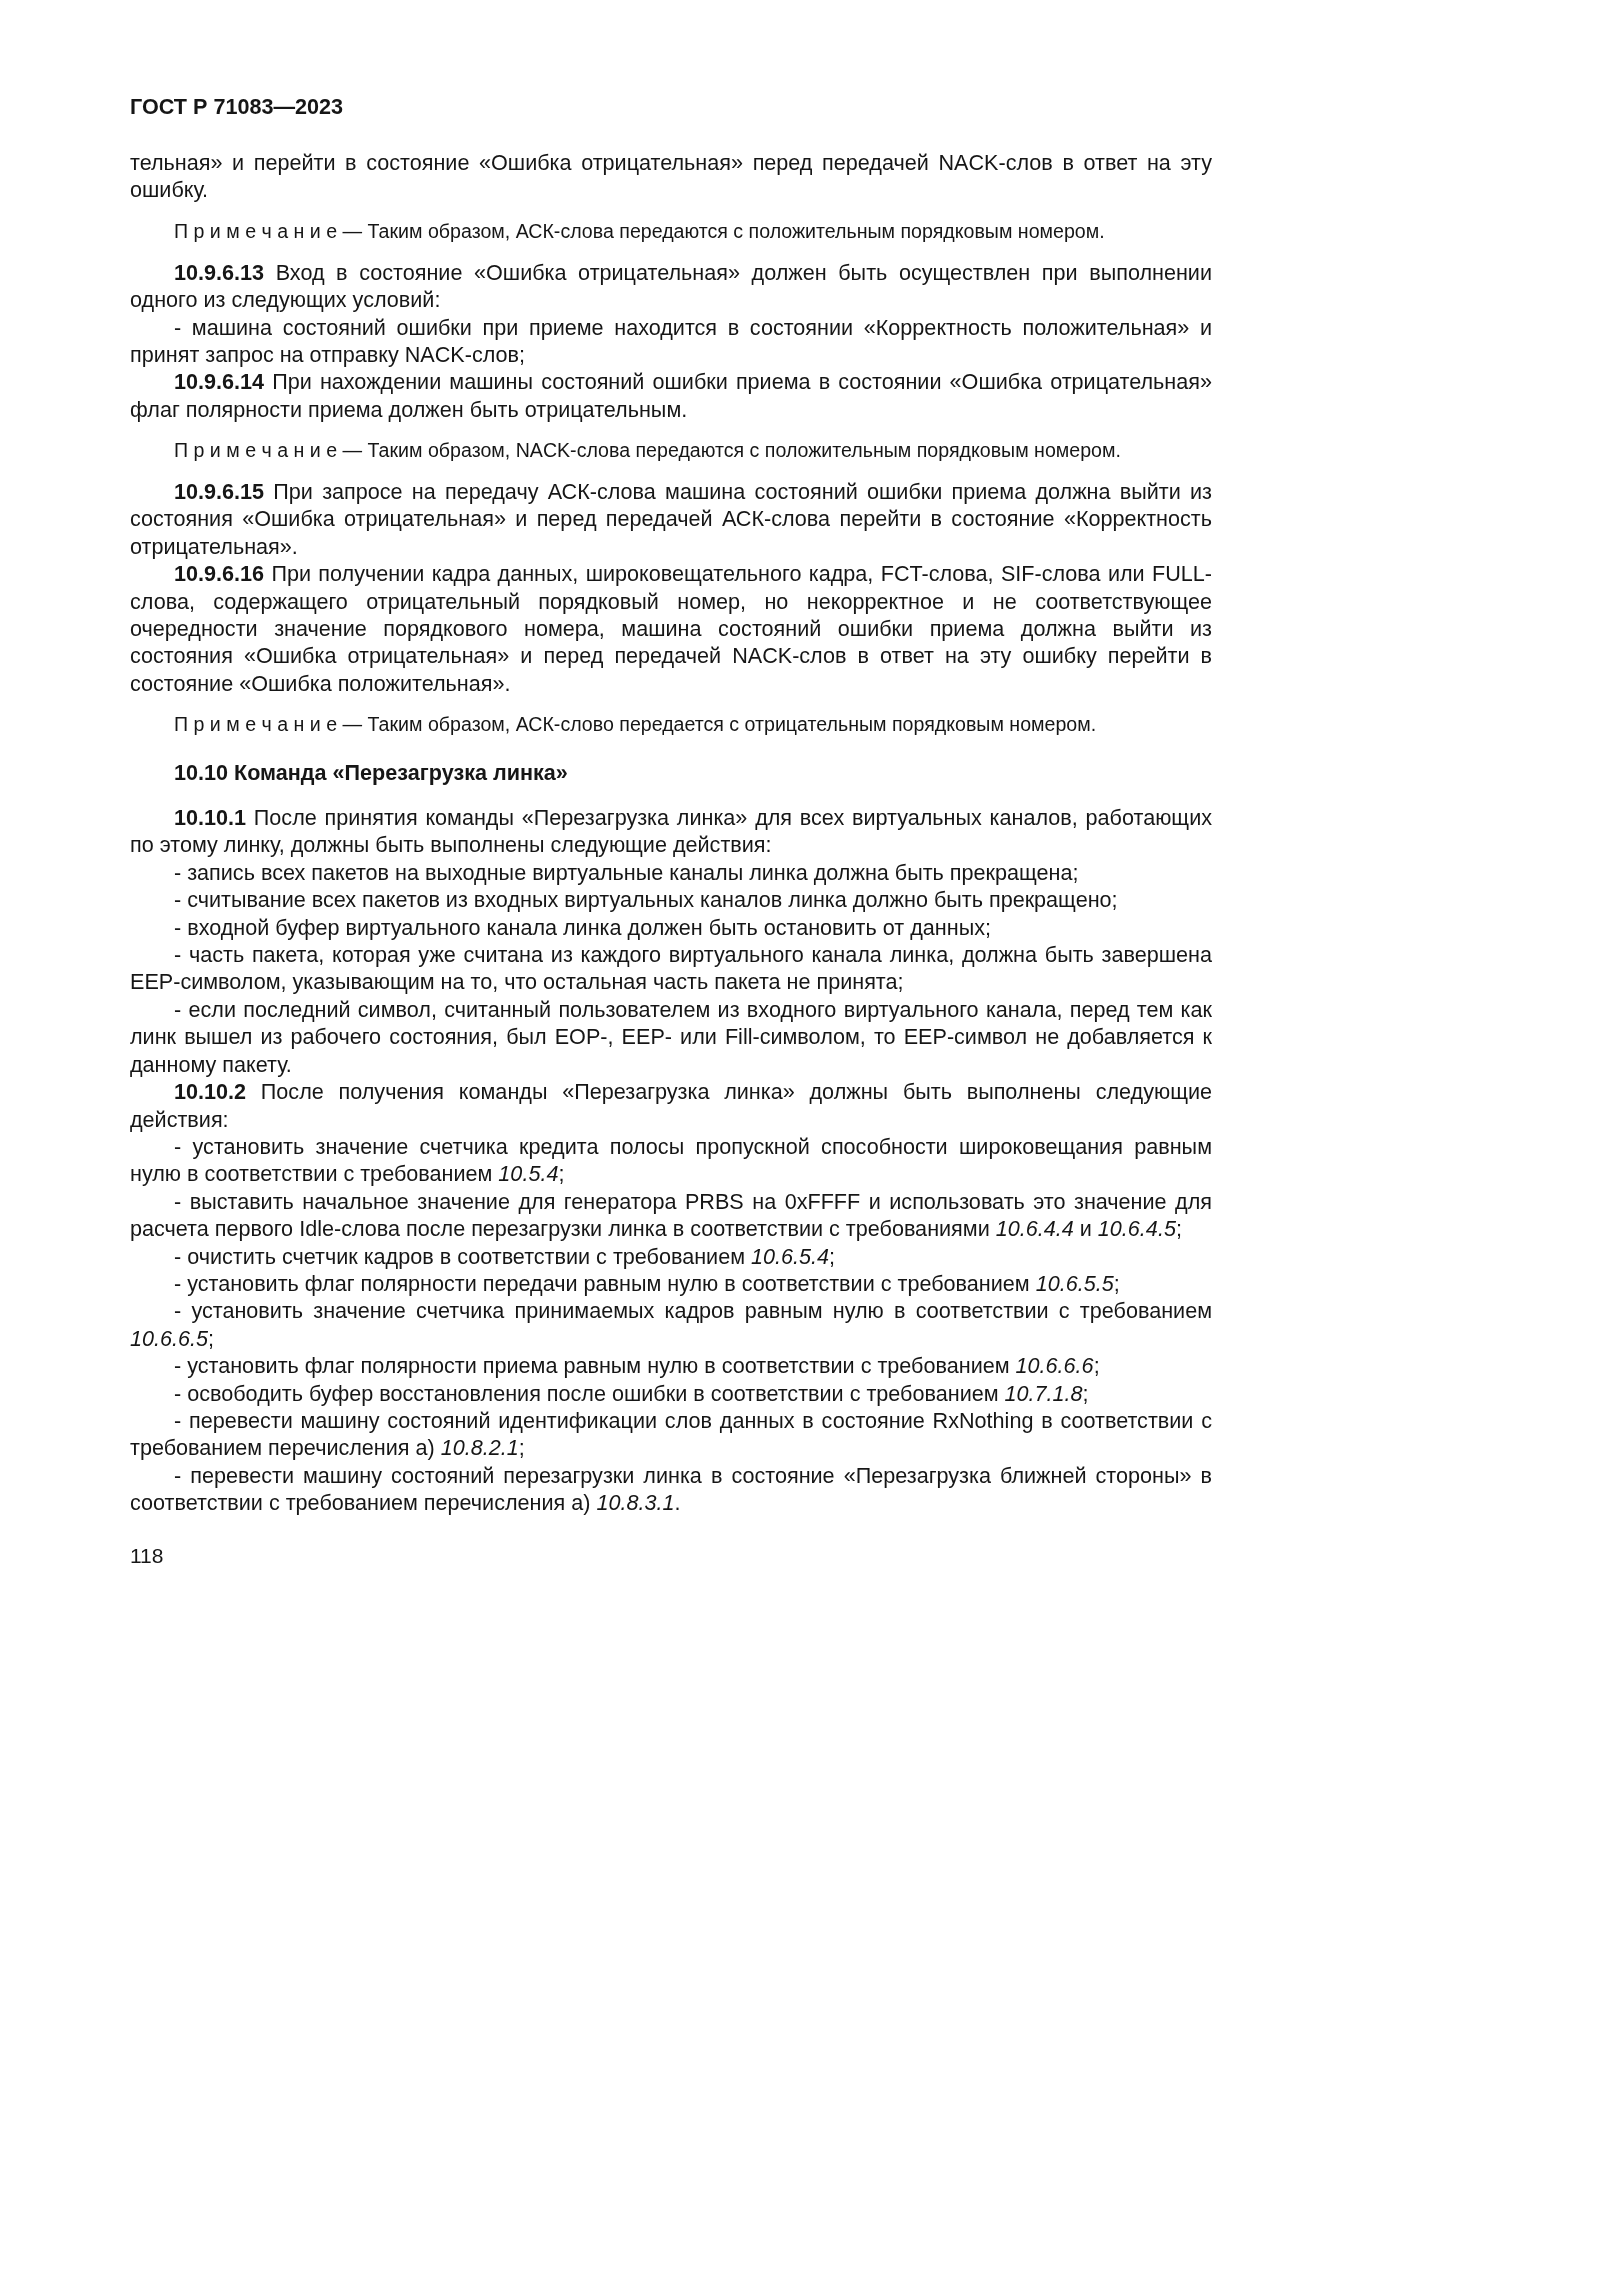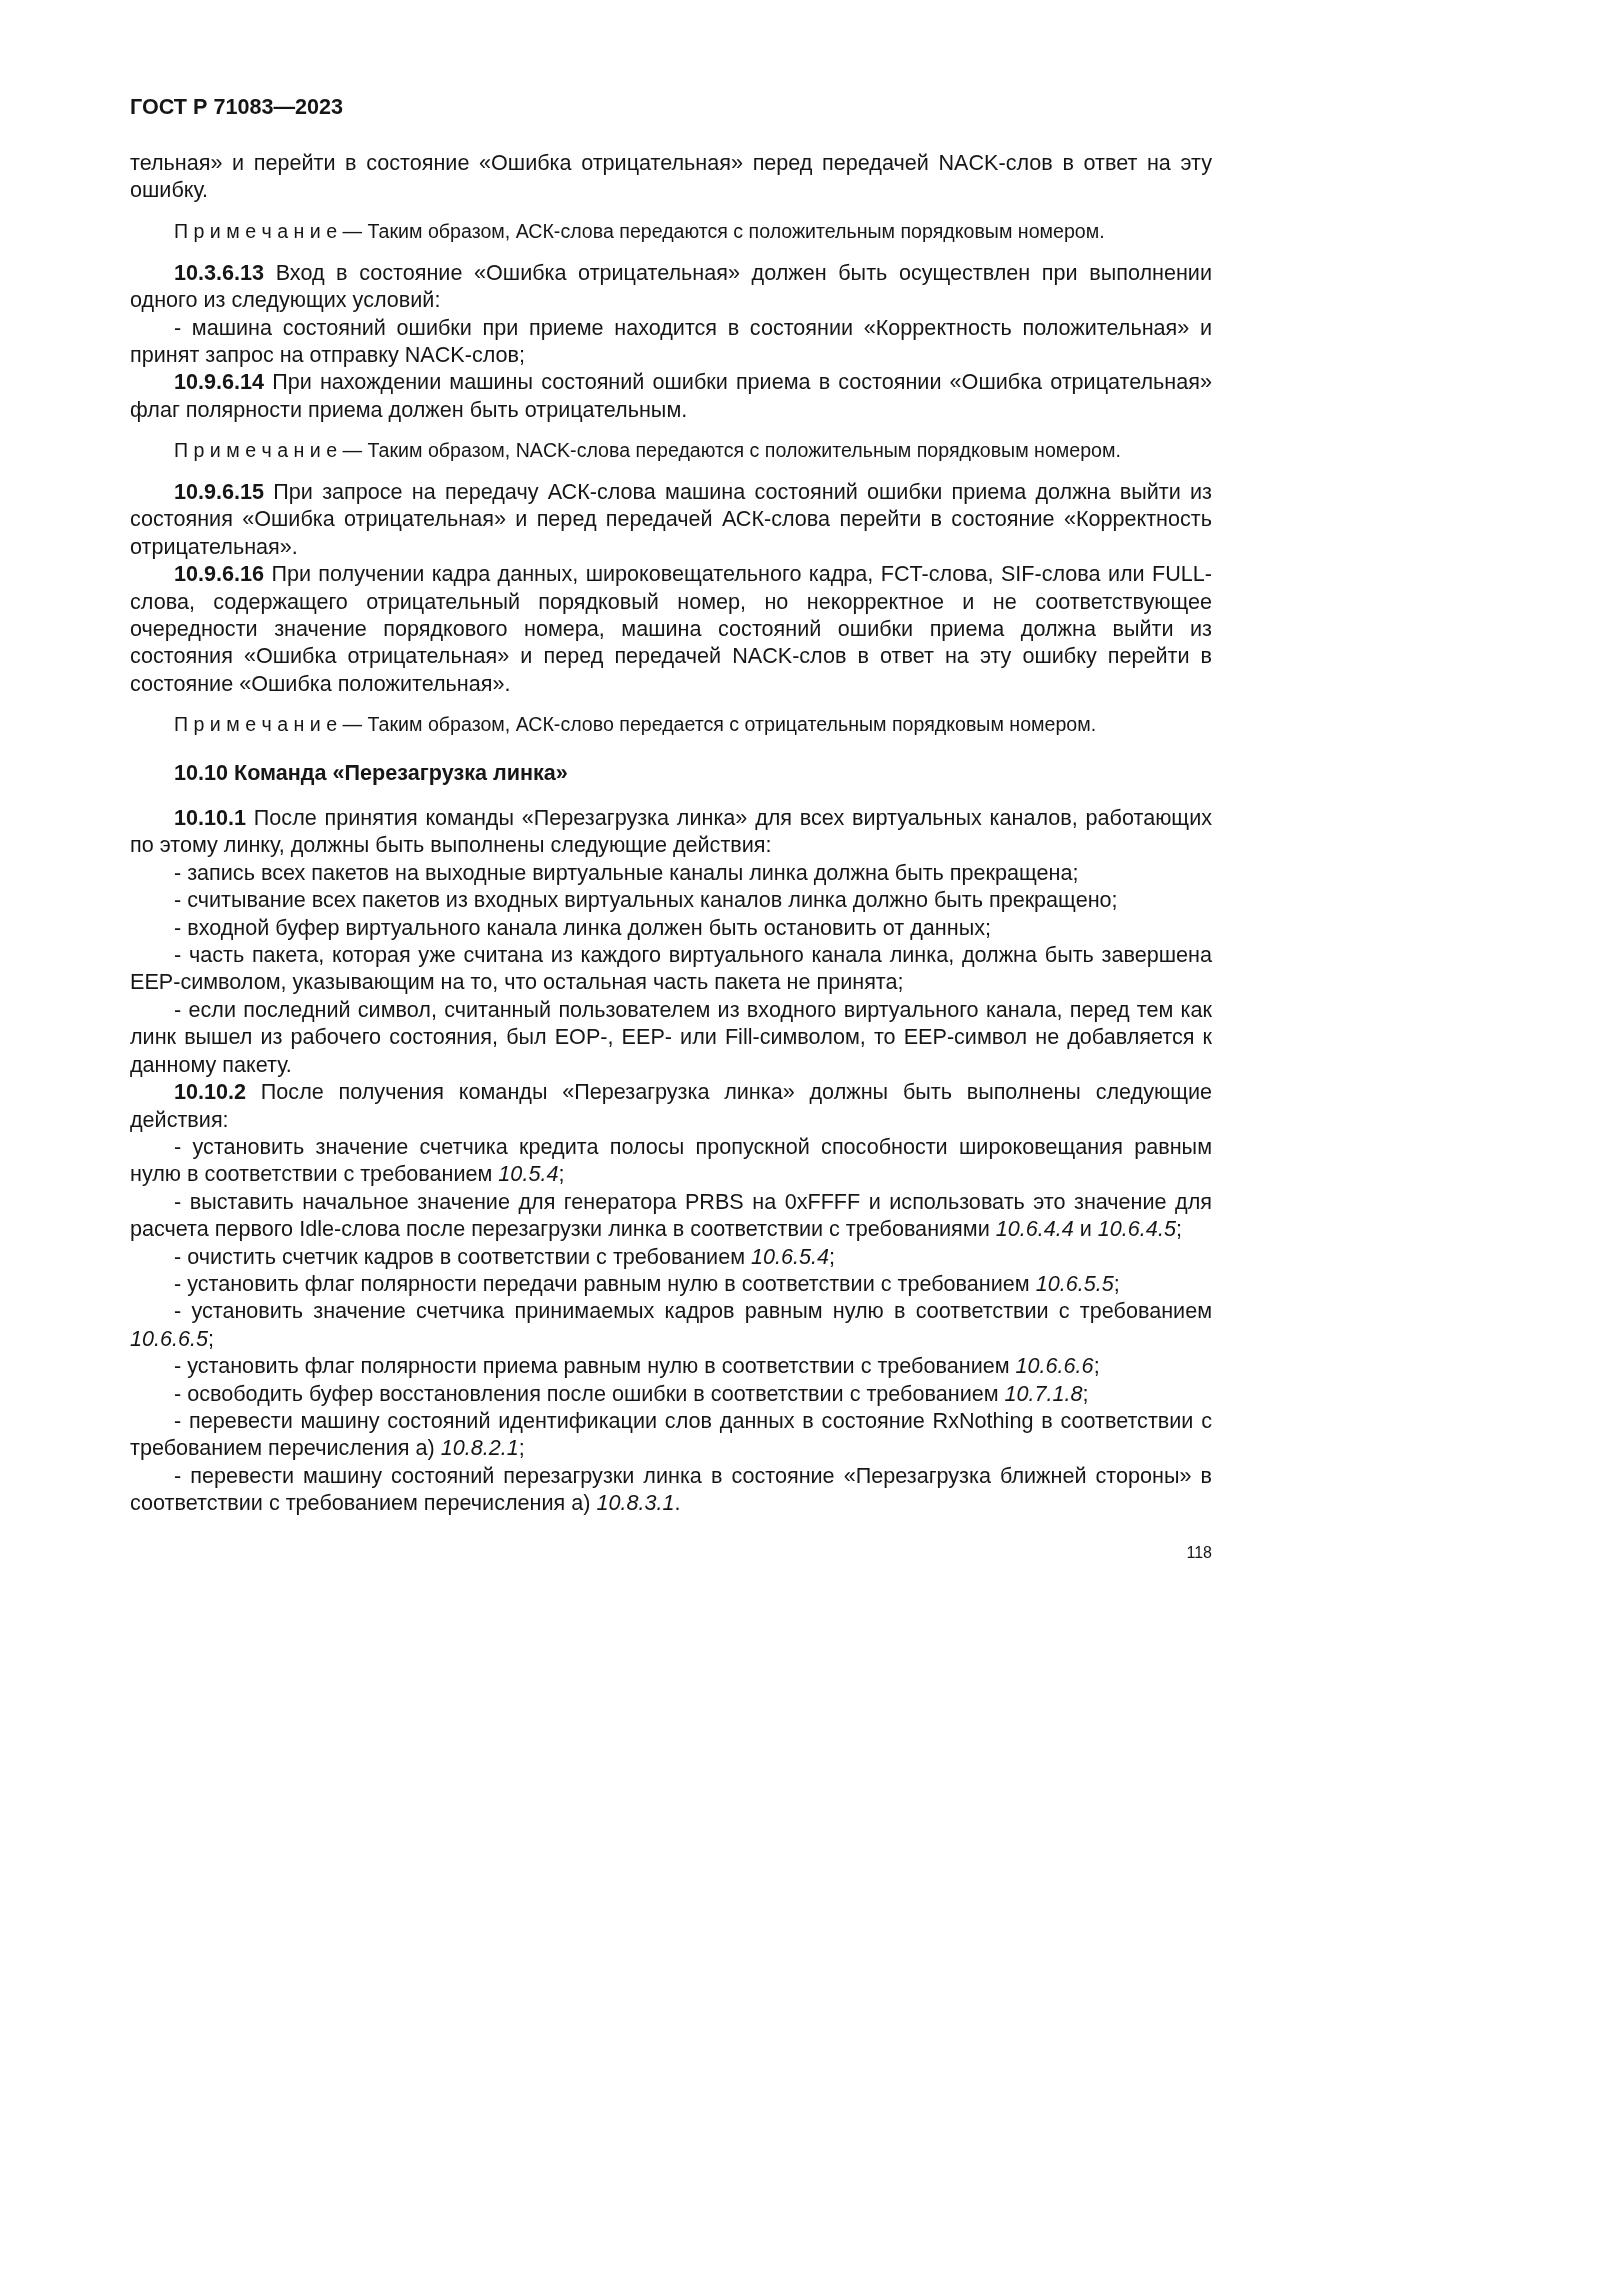--- a/index.html
+++ b/index.html
@@ -40,38 +40,38 @@
     line-height: 25.5px;
     text-indent: 44px;
     margin: 14.7px 0;
   }
   .body-text .heading {
     font-weight: bold;
     text-indent: 44px;
     margin: 21.6px 0 17.6px 0;
   }
   .doc-footer {
-    font-size: 16px;
+    font-size: 21px;
     margin-top: 27.4px;
-    text-align: right;
+    text-align: left;
   }
   b { font-weight: bold; }
   i { font-style: italic; }
 </style>
 </head>
 <body>
 
 <div class="page">
   <div class="doc-header">
     <span>ГОСТ Р 71083—2023</span>
   </div>
   <div class="body-text">
       <div class="para cont">тельная» и перейти в состояние «Ошибка отрицательная» перед передачей NACK-слов в ответ на эту ошибку.</div>
       <div class="note">П р и м е ч а н и е — Таким образом, АСК-слова передаются с положительным порядковым номером.</div>
-      <div class="para"><b>10.3.6.13</b>  Вход в состояние «Ошибка отрицательная» должен быть осуществлен при выполнении одного из следующих условий:</div>
+      <div class="para"><b>10.9.6.13</b>  Вход в состояние «Ошибка отрицательная» должен быть осуществлен при выполнении одного из следующих условий:</div>
       <div class="para">- машина состояний ошибки при приеме находится в состоянии «Корректность положительная» и принят запрос на отправку NACK-слов;</div>
       <div class="para"><b>10.9.6.14</b>  При нахождении машины состояний ошибки приема в состоянии «Ошибка отрицательная» флаг полярности приема должен быть отрицательным.</div>
       <div class="note">П р и м е ч а н и е — Таким образом, NACK-слова передаются с положительным порядковым номером.</div>
       <div class="para"><b>10.9.6.15</b>  При запросе на передачу АСК-слова машина состояний ошибки приема должна выйти из состояния «Ошибка отрицательная» и перед передачей АСК-слова перейти в состояние «Корректность отрицательная».</div>
       <div class="para"><b>10.9.6.16</b>  При получении кадра данных, широковещательного кадра, FCT-слова, SIF-слова или FULL-слова, содержащего отрицательный порядковый номер, но некорректное и не соответствующее очередности значение порядкового номера, машина состояний ошибки приема должна выйти из состояния «Ошибка отрицательная» и перед передачей NACK-слов в ответ на эту ошибку перейти в состояние «Ошибка положительная».</div>
       <div class="note">П р и м е ч а н и е — Таким образом, АСК-слово передается с отрицательным порядковым номером.</div>
       <div class="heading">10.10  Команда «Перезагрузка линка»</div>
       <div class="para"><b>10.10.1</b>  После принятия команды «Перезагрузка линка» для всех виртуальных каналов, работающих по этому линку, должны быть выполнены следующие действия:</div>
       <div class="para">- запись всех пакетов на выходные виртуальные каналы линка должна быть прекращена;</div>
       <div class="para">- считывание всех пакетов из входных виртуальных каналов линка должно быть прекращено;</div>

